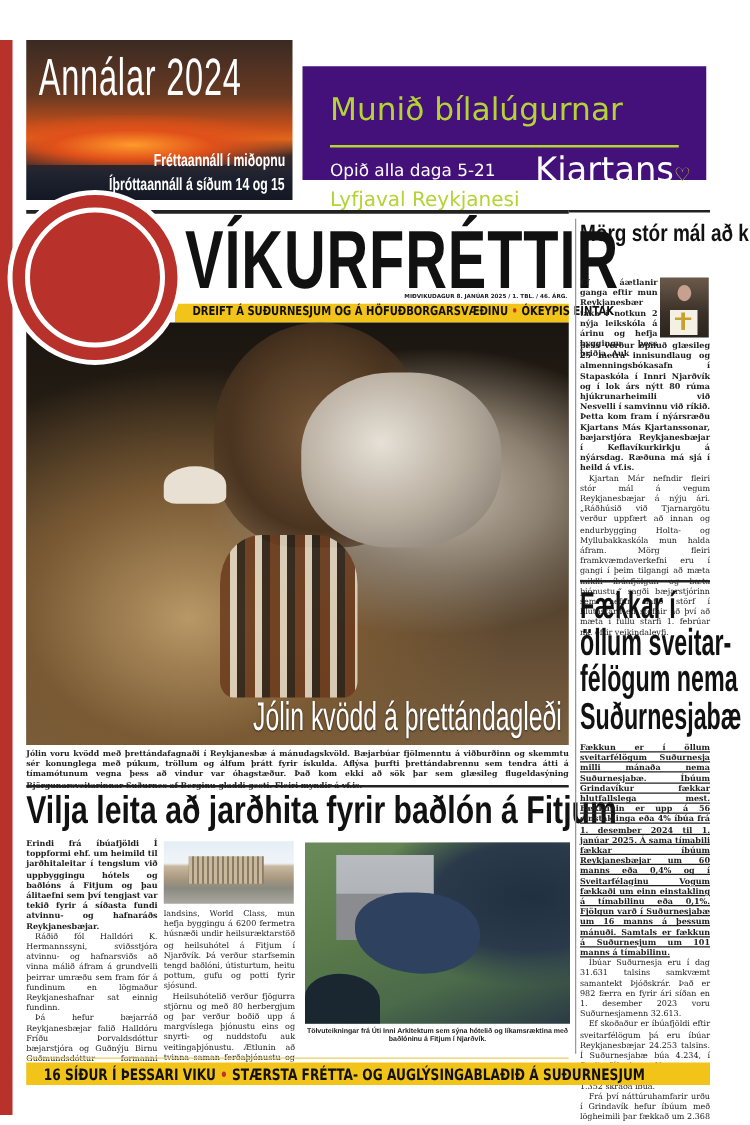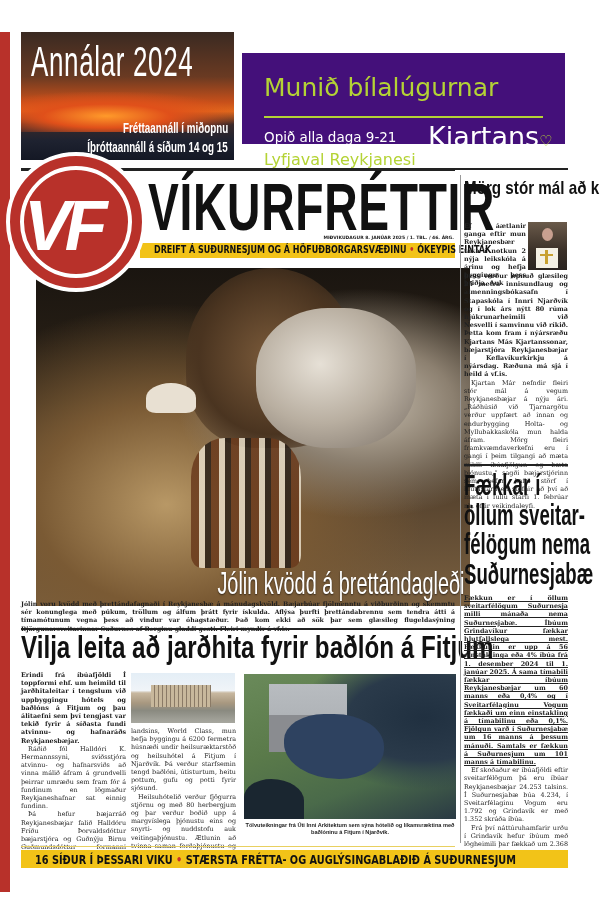--- a/index.html
+++ b/index.html
@@ -27,24 +27,24 @@
   .top-rule2 { position: absolute; left: 455px; top: 168px; width: 113px; height: 2px; background: #222; }
   .vf-logo { position: absolute; left: 6px; top: 152px; width: 140px; height: 140px; border-radius: 50%; background: #b8312a; border: 4px solid #fff; z-index: 5; overflow: hidden; }
   .vf-logo .ring { position: absolute; left: 10px; top: 10px; right: 10px; bottom: 10px; border: 4px solid #fff; border-radius: 50%; }
   .vf-logo .letters { position: absolute; left: 14px; top: 30px; font-family: "Liberation Sans", sans-serif; font-weight: bold; font-style: italic; font-size: 70px; color: #fff; letter-spacing: -6px; }
   .masthead { position: absolute; left: 148px; top: 174px; font-family: "Liberation Sans", sans-serif; font-weight: bold; font-size: 66px; color: #111; transform: scaleX(0.7); transform-origin: left top; white-space: nowrap; letter-spacing: 1px; line-height: 1; }
   .issue { position: absolute; right: 146px; top: 235px; font-family: "DejaVu Sans", sans-serif; font-size: 4.5px; font-weight: bold; color: #222; white-space: nowrap; }
   .yellow-bar { position: absolute; left: 140px; top: 243px; width: 315px; height: 15px; background: #f2c318; }
   .yellow-bar .txt { position: absolute; left: 14px; top: 1px; font-family: "DejaVu Sans", sans-serif; font-weight: bold; font-size: 10px; color: #111; transform: scaleX(0.8); transform-origin: left top; white-space: nowrap; }
   .dot { color: #c8312a; }
   
-  .photo { position: absolute; left: 36px; top: 258px; width: 434px; height: 338px; overflow: hidden;
+  .photo { position: absolute; left: 21px; top: 258px; width: 434px; height: 338px; overflow: hidden;
     background: radial-gradient(ellipse at 75% 40%, #c8bfb0 0%, #8c8070 20%, rgba(60,40,30,0) 40%),
                 radial-gradient(ellipse at 30% 70%, #b89866 0%, #7a5a34 30%, rgba(40,30,20,0) 60%),
-                linear-gradient(180deg, #1a1510 0%, #2e2418 40%, #5a4630 70%, #7a6040 100%); margin-top: 10px; }
+                linear-gradient(180deg, #1a1510 0%, #2e2418 40%, #5a4630 70%, #7a6040 100%); }
   .photo .fur { position: absolute; left: 150px; top: 0; width: 170px; height: 180px; border-radius: 50% 50% 40% 40%; background: radial-gradient(ellipse, #7a5a3a 0%, #4a3420 60%, rgba(40,30,20,0) 100%); }
   .photo .mask { position: absolute; left: 220px; top: 40px; width: 160px; height: 140px; border-radius: 45%; background: radial-gradient(ellipse at 40% 40%, #e6e0d6 0%, #b8aea0 50%, #7a7066 100%); }
   .photo .beanie { position: absolute; left: 110px; top: 115px; width: 50px; height: 30px; border-radius: 50% 50% 20% 20%; background: #e8e0d2; }
   .photo .sweater { position: absolute; left: 155px; top: 170px; width: 110px; height: 130px; border-radius: 30% 30% 10% 10%; background: repeating-linear-gradient(90deg, #6a3a1c 0 8px, #e8ddc8 8px 14px, #2a2018 14px 20px); opacity: 0.85; }
   .photo .caption-overlay { position: absolute; right: 6px; bottom: 4px; font-family: "Liberation Sans", sans-serif; font-size: 32px; color: #fff; transform: scaleX(0.62); transform-origin: right bottom; white-space: nowrap; text-shadow: 0 1px 2px rgba(0,0,0,0.6); }
   .photo-caption { position: absolute; left: 21px; top: 600px; width: 434px; font-family: "DejaVu Serif", serif; font-size: 6.2px; line-height: 8.2px; color: #222; font-weight: bold; text-align: justify; }
   .mid-rule { position: absolute; left: 21px; top: 628px; width: 434px; height: 2px; background: #222; }
   .headline2 { position: absolute; left: 21px; top: 632px; font-family: "Liberation Sans", sans-serif; font-weight: bold; font-size: 31px; color: #111; transform: scaleX(0.78); transform-origin: left top; white-space: nowrap; line-height: 1; }
   
   .col { position: absolute; font-family: "DejaVu Serif", serif; font-size: 6.4px; line-height: 8.2px; color: #222; text-align: justify; }
@@ -92,31 +92,30 @@
 <div class="annalar">
   <div class="fire"></div>
   <div class="title">Annálar 2024</div>
   <div class="sub sub1">Fréttaannáll í miðopnu</div>
   <div class="sub sub2">Íþróttaannáll á síðum 14 og 15</div>
 </div>
 
 <div class="lyfjaval">
   <div class="head">Munið bílalúgurnar</div>
   <div class="rule"></div>
-  <div class="hours">Opið alla daga 9-21</div>
+  <div class="hours">Opið alla daga 5-21</div>
   <div class="loc">Lyfjaval Reykjanesi</div>
   <div class="logo"><span>Kjartans</span><span class="heart">♡</span></div>
   <div class="tag">HEILSA &amp; HAMINGJA</div>
 </div>
 
 <div class="top-rule"></div>
 <div class="top-rule2"></div>
 <div class="vf-logo">
   <div class="ring"></div>
-  <div class="letters">VF</div>
 </div>
 <div class="masthead">VÍKURFRÉTTIR</div>
 <div class="issue">MIÐVIKUDAGUR 8. JANÚAR 2025 / 1. TBL. / 46. ÁRG.</div>
 <div class="yellow-bar">
   <div class="txt">
     <span>DREIFT Á SUÐURNESJUM OG Á HÖFUÐBORGARSVÆÐINU</span>
     <span class="dot">•</span>
     <span>ÓKEYPIS EINTAK</span>
   </div>
 </div>
@@ -167,20 +166,21 @@
 </div>
 <div class="side-rule"></div>
 <div class="side-h2">
   <div>Fækkar í</div>
   <div>öllum sveitar-</div>
   <div>félögum nema</div>
   <div>Suðurnesjabæ</div>
 </div>
 <div class="side2">
   <p class="first b">Fækkun er í öllum sveitarfélögum Suðurnesja milli mánaða nema Suðurnesjabæ. Íbúum Grindavíkur fækkar hlutfallslega mest. Fækkunin er upp á 56 einstaklinga eða 4% íbúa frá 1. desember 2024 til 1. janúar 2025. Á sama tímabili fækkar íbúum Reykjanesbæjar um 60 manns eða 0,4% og í Sveitarfélaginu Vogum fækkaði um einn einstakling á tímabilinu eða 0,1%. Fjölgun varð í Suðurnesjabæ um 16 manns á þessum mánuði. Samtals er fækkun á Suðurnesjum um 101 manns á tímabilinu.</p>
+  <p>Íbúar Suðurnesja eru í dag 31.631 talsins samkvæmt samantekt Þjóðskrár. Það er 982 færra en fyrir ári síðan en 1. desember 2023 voru Suðurnesjamenn 32.613.</p>
   <p>Ef skoðaður er íbúafjöldi eftir sveitarfélögum þá eru íbúar Reykjanesbæjar 24.253 talsins. Í Suðurnesjabæ búa 4.234, í Sveitarfélaginu Vogum eru 1.792 og Grindavík er með 1.352 skráða íbúa.</p>
   <p>Frá því náttúruhamfarir urðu í Grindavík hefur íbúum með lögheimili þar fækkað um 2.368 manns.</p>
 </div>
 
 <div class="footer-bar">
   <div class="txt">
     <span>16 SÍÐUR Í ÞESSARI VIKU</span>
     <span class="dot">•</span>
     <span>STÆRSTA FRÉTTA- OG AUGLÝSINGABLAÐIÐ Á SUÐURNESJUM</span>
   </div>

